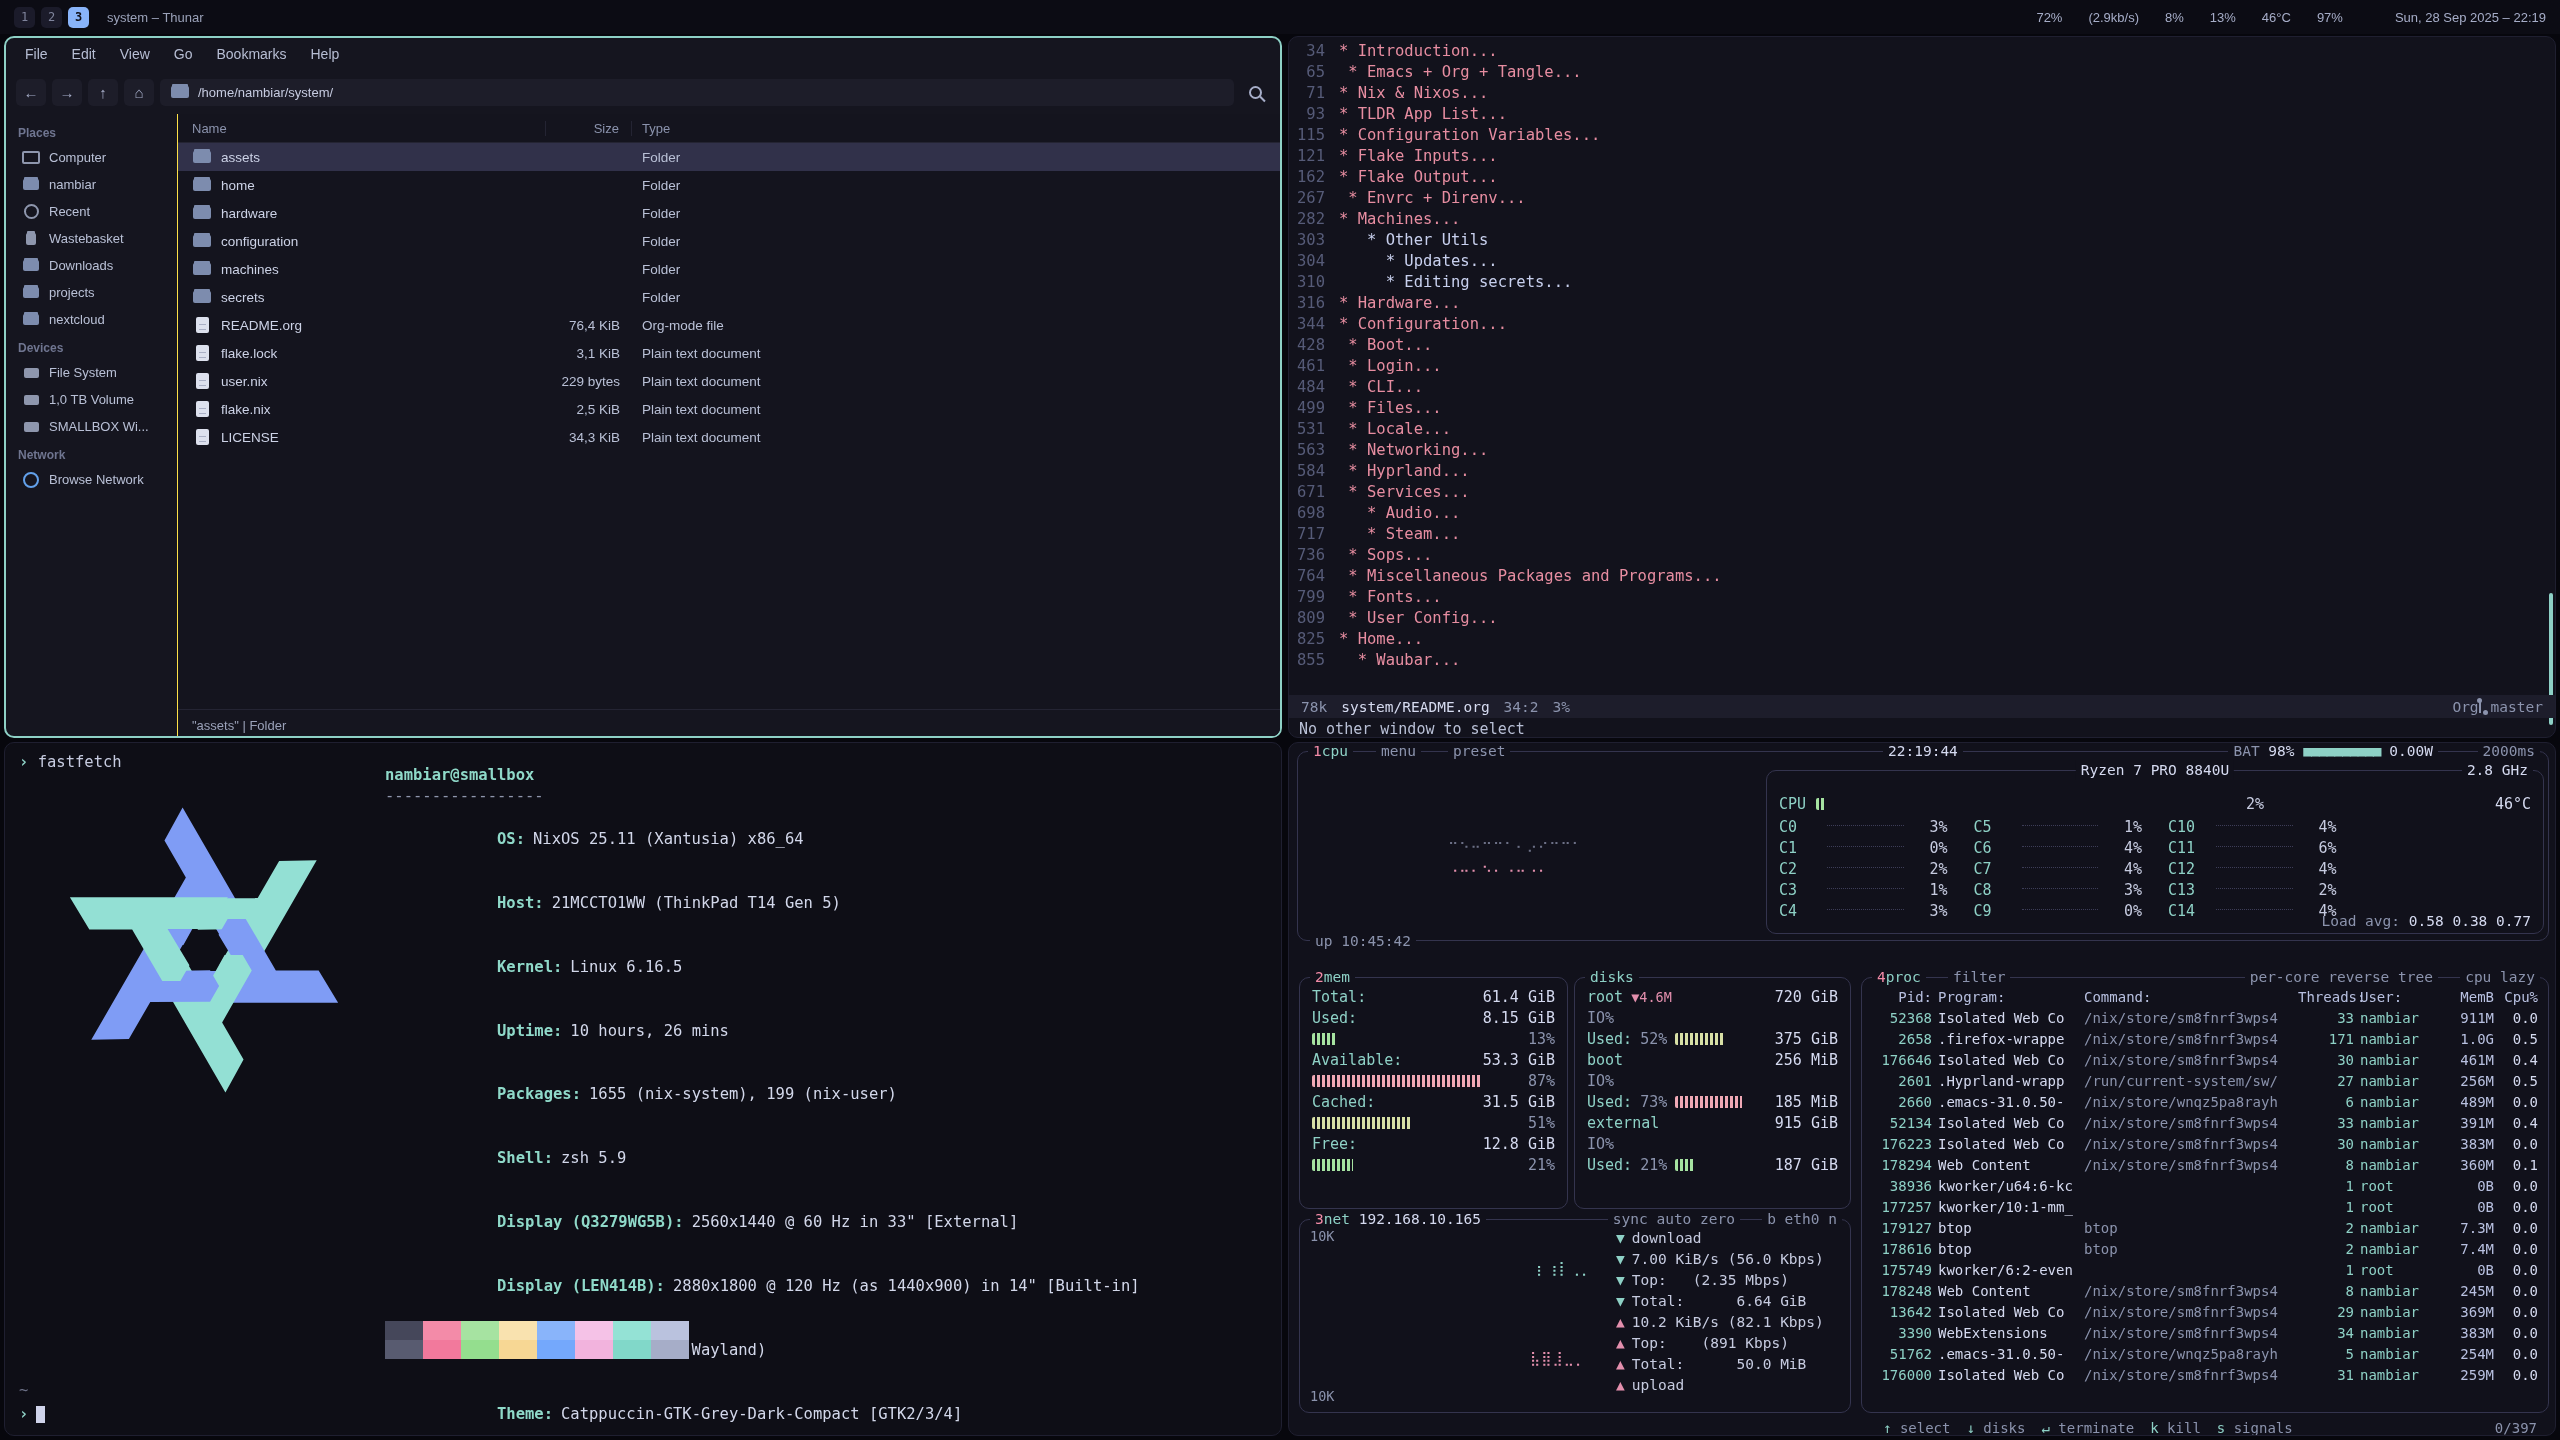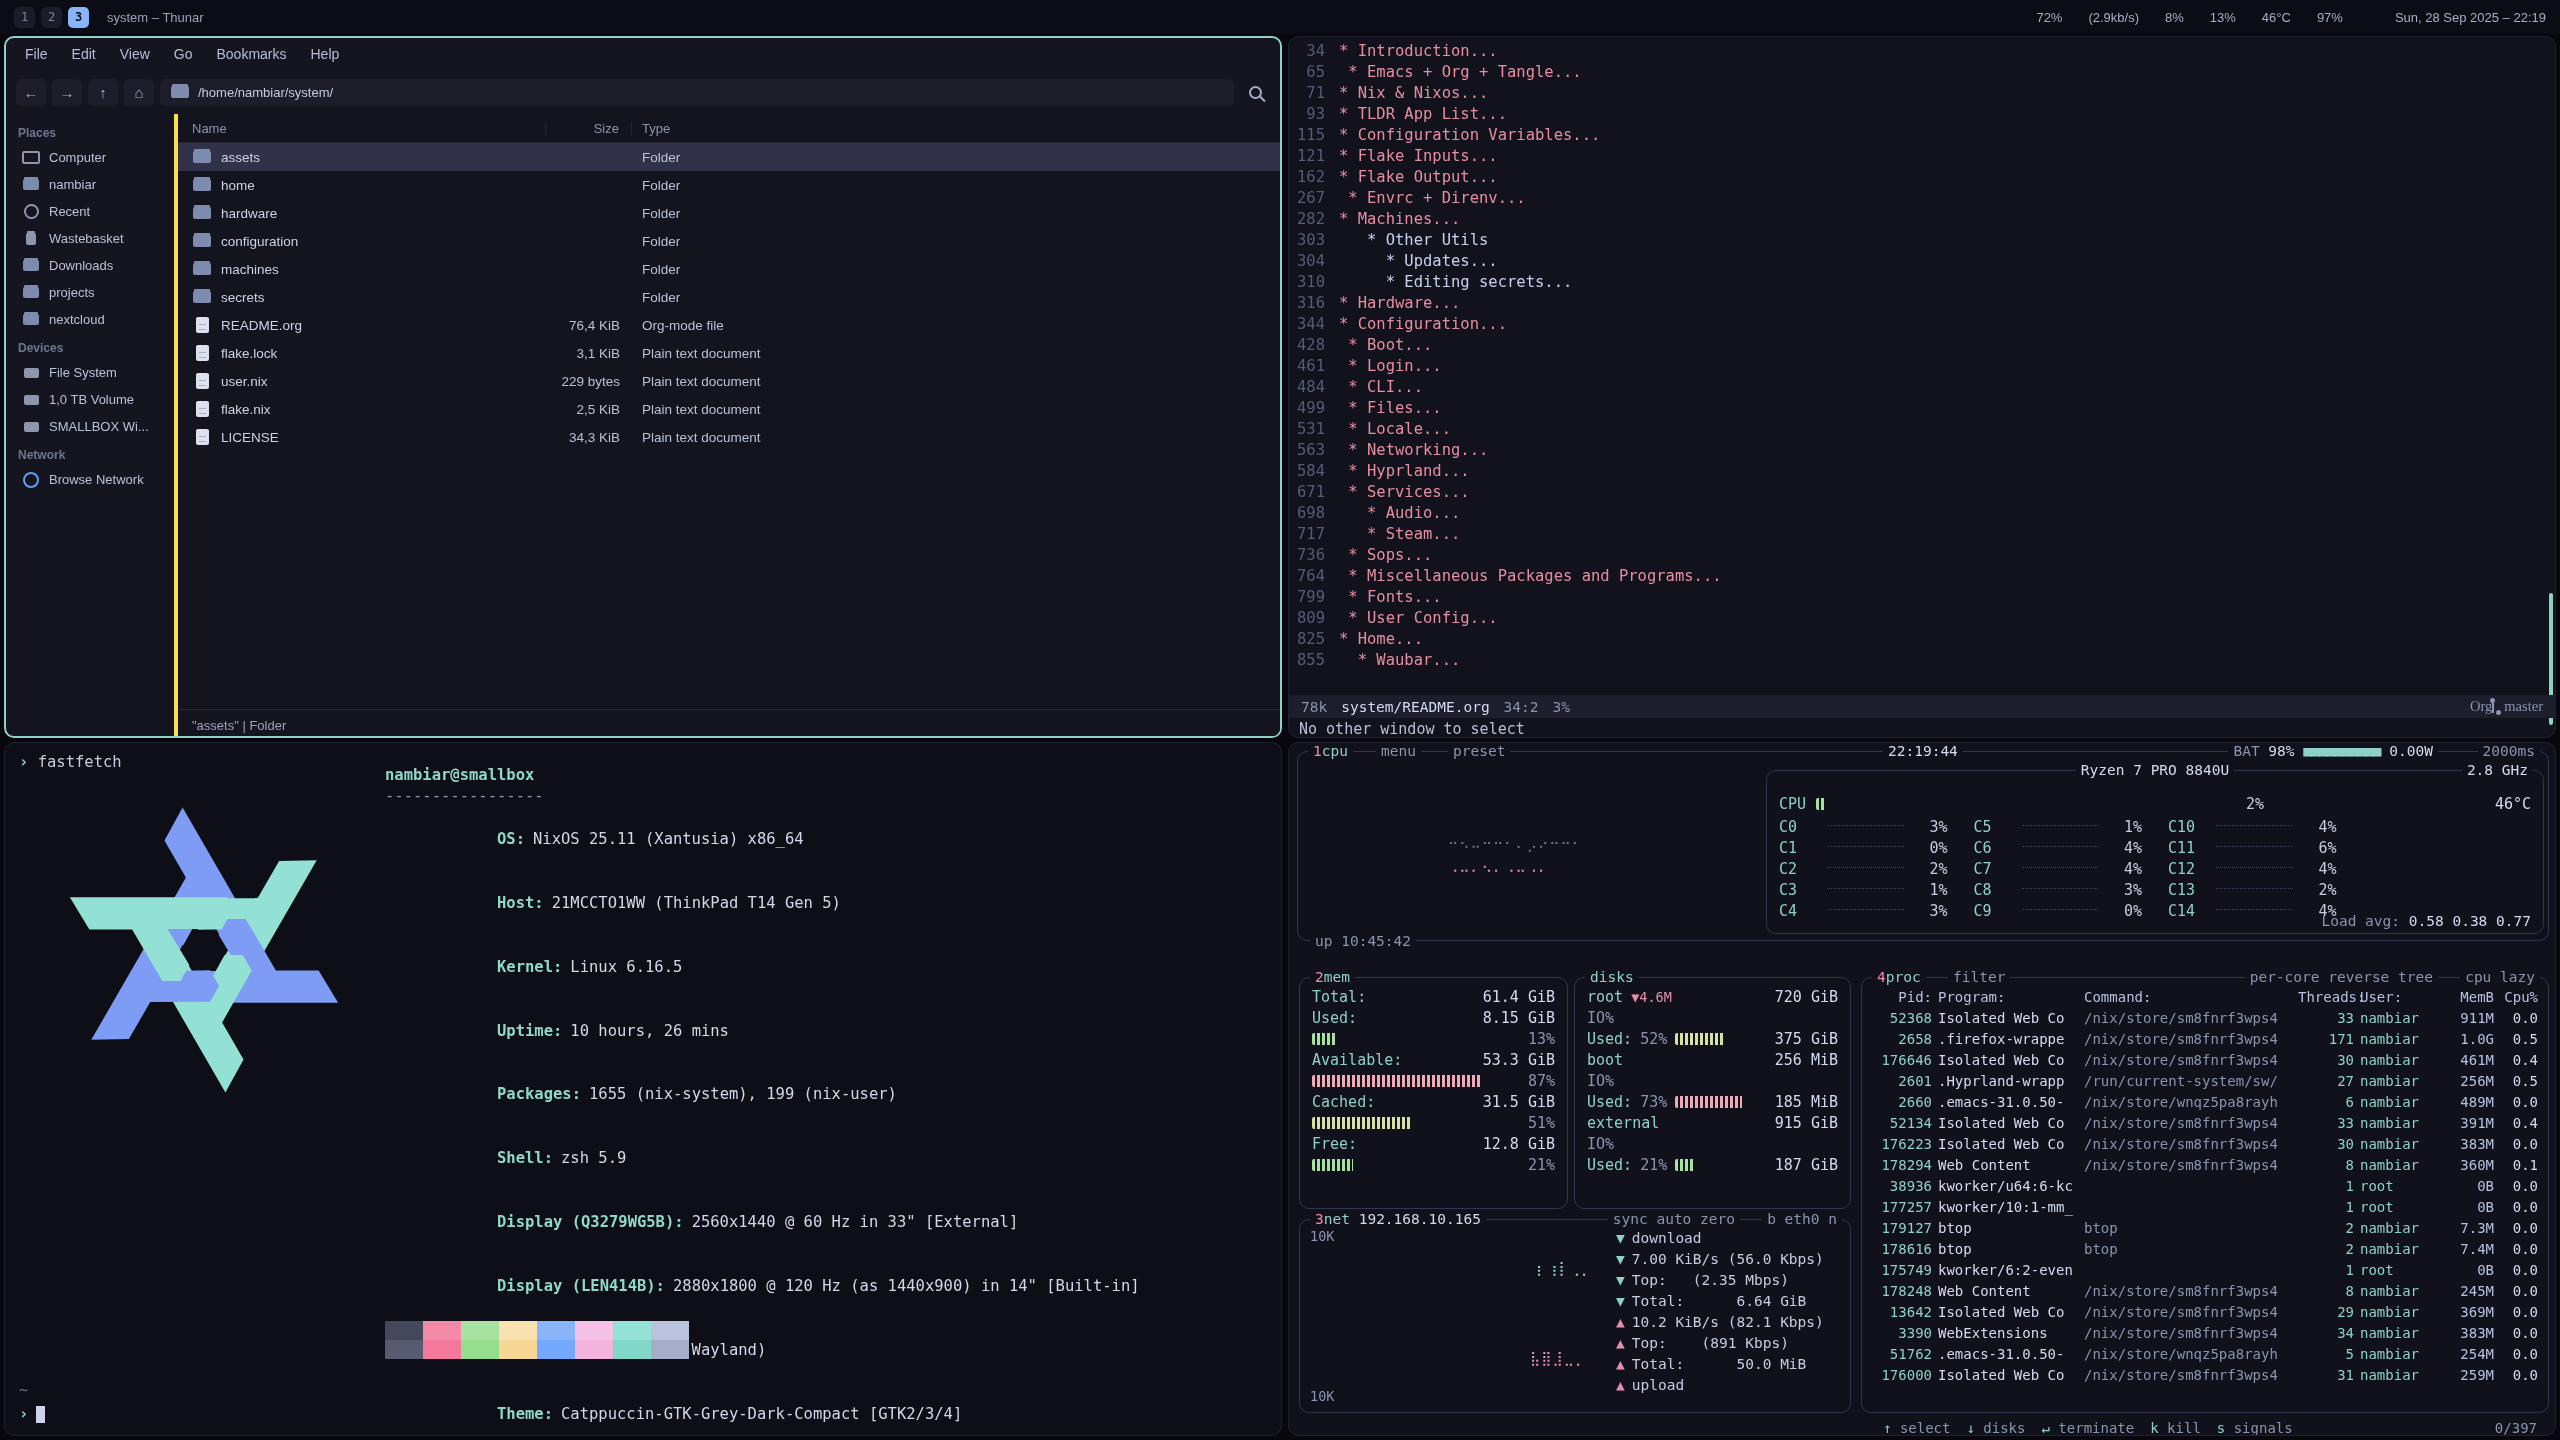--- a/index.html
+++ b/index.html
@@ -32,21 +32,21 @@
   .toolbar{height:40px;display:flex;align-items:center;gap:6px;padding:2px 10px;}
   .navbtn{width:30px;height:27px;border-radius:5px;background:#1d1d29;color:#a6adc8;
           display:flex;align-items:center;justify-content:center;font-size:15px;}
   .pathbar{flex:1;height:27px;background:#1d1d29;border-radius:5px;display:flex;align-items:center;
            gap:8px;padding:0 10px;font-size:13px;color:#c6cbe0;}
   .srchbtn{width:30px;height:27px;border-radius:5px;display:flex;align-items:center;justify-content:center;}
   .ic-search{width:9px;height:9px;border:2px solid #a6adc8;border-radius:50%;position:relative;display:inline-block;}
   .ic-search::after{content:"";position:absolute;width:7px;height:2px;background:#a6adc8;
                     transform:rotate(45deg);right:-6px;bottom:-3px;}
   .thunar-body{display:flex;height:calc(100% - 72px);}
-  .sidebar{width:172px;border-right:4px solid #fde047;padding-top:4px;box-sizing:border-box;flex:none;}
+  .sidebar{width:172px;border-right:1px solid #fde047;padding-top:4px;box-sizing:border-box;flex:none;}
   .sb-head{font-size:12px;font-weight:bold;color:#6f7590;padding:8px 12px 4px 12px;}
   .sb-item{height:27px;display:flex;align-items:center;gap:9px;padding-left:16px;font-size:13px;color:#b9c0d6;}
   .si{width:18px;height:16px;display:flex;align-items:center;justify-content:center;flex:none;}
   .si.folder::before{content:"";width:16px;height:11px;background:#7d8cae;border-radius:2px;
                      box-shadow:0 -3px 0 -1px #7d8cae;display:block;}
   .si.monitor::before{content:"";width:14px;height:9px;border:2px solid #8e96ad;border-radius:2px;display:block;}
   .si.clock::before{content:"";width:11px;height:11px;border:2px solid #8e96ad;border-radius:50%;display:block;}
   .si.trash::before{content:"";width:10px;height:12px;background:#8e96ad;border-radius:2px;
                     box-shadow:0 -3px 0 -1px #8e96ad;display:block;}
   .si.drive::before{content:"";width:15px;height:10px;background:#8e96ad;border-radius:2px;display:block;}
@@ -75,21 +75,21 @@
   
   .ebody{position:absolute;left:0;top:4px;right:0;font-size:15.5px;line-height:21px;}
   .eline{display:flex;height:21px;}
   .lnum{width:36px;text-align:right;padding-right:14px;color:#565b78;flex:none;}
   .etext{white-space:pre;}
   .etext.h1,.etext.h2{color:#e78da1;}
   .etext.h3,.etext.h4{color:#c8d0ee;}
   .modeline{position:absolute;left:0;right:0;top:658px;height:23px;background:#1d1d2b;
             display:flex;align-items:center;gap:14px;padding:0 12px;font-size:14.5px;color:#8b93ad;}
   .ml-file{color:#d6dbf0;}
-  .ml-right{margin-left:auto;display:flex;align-items:center;font-family:Liberation Serif, serif;}
+  .ml-right{margin-left:auto;display:flex;align-items:center;}
   .git-ico{width:10px;height:13px;border-left:2px solid #8b93ad;position:relative;display:inline-block;}
   .git-ico::before{content:"";position:absolute;left:-4px;top:-2px;width:5px;height:5px;border-radius:50%;background:#8b93ad;}
   .git-ico::after{content:"";position:absolute;left:2px;bottom:-2px;width:5px;height:5px;border-radius:50%;background:#8b93ad;}
   .echoline{position:absolute;left:10px;top:683px;font-size:15px;color:#b9c0d6;}
   .escroll{position:absolute;right:2px;top:556px;width:4px;height:132px;background:#8ed1c6;border-radius:2px;}
 
   
   .tline1{position:absolute;left:14px;top:10px;font-size:15.5px;}
   .pchar{color:#8ed1c6;font-weight:bold;}
   .nixlogo{position:absolute;left:26px;top:34px;}

